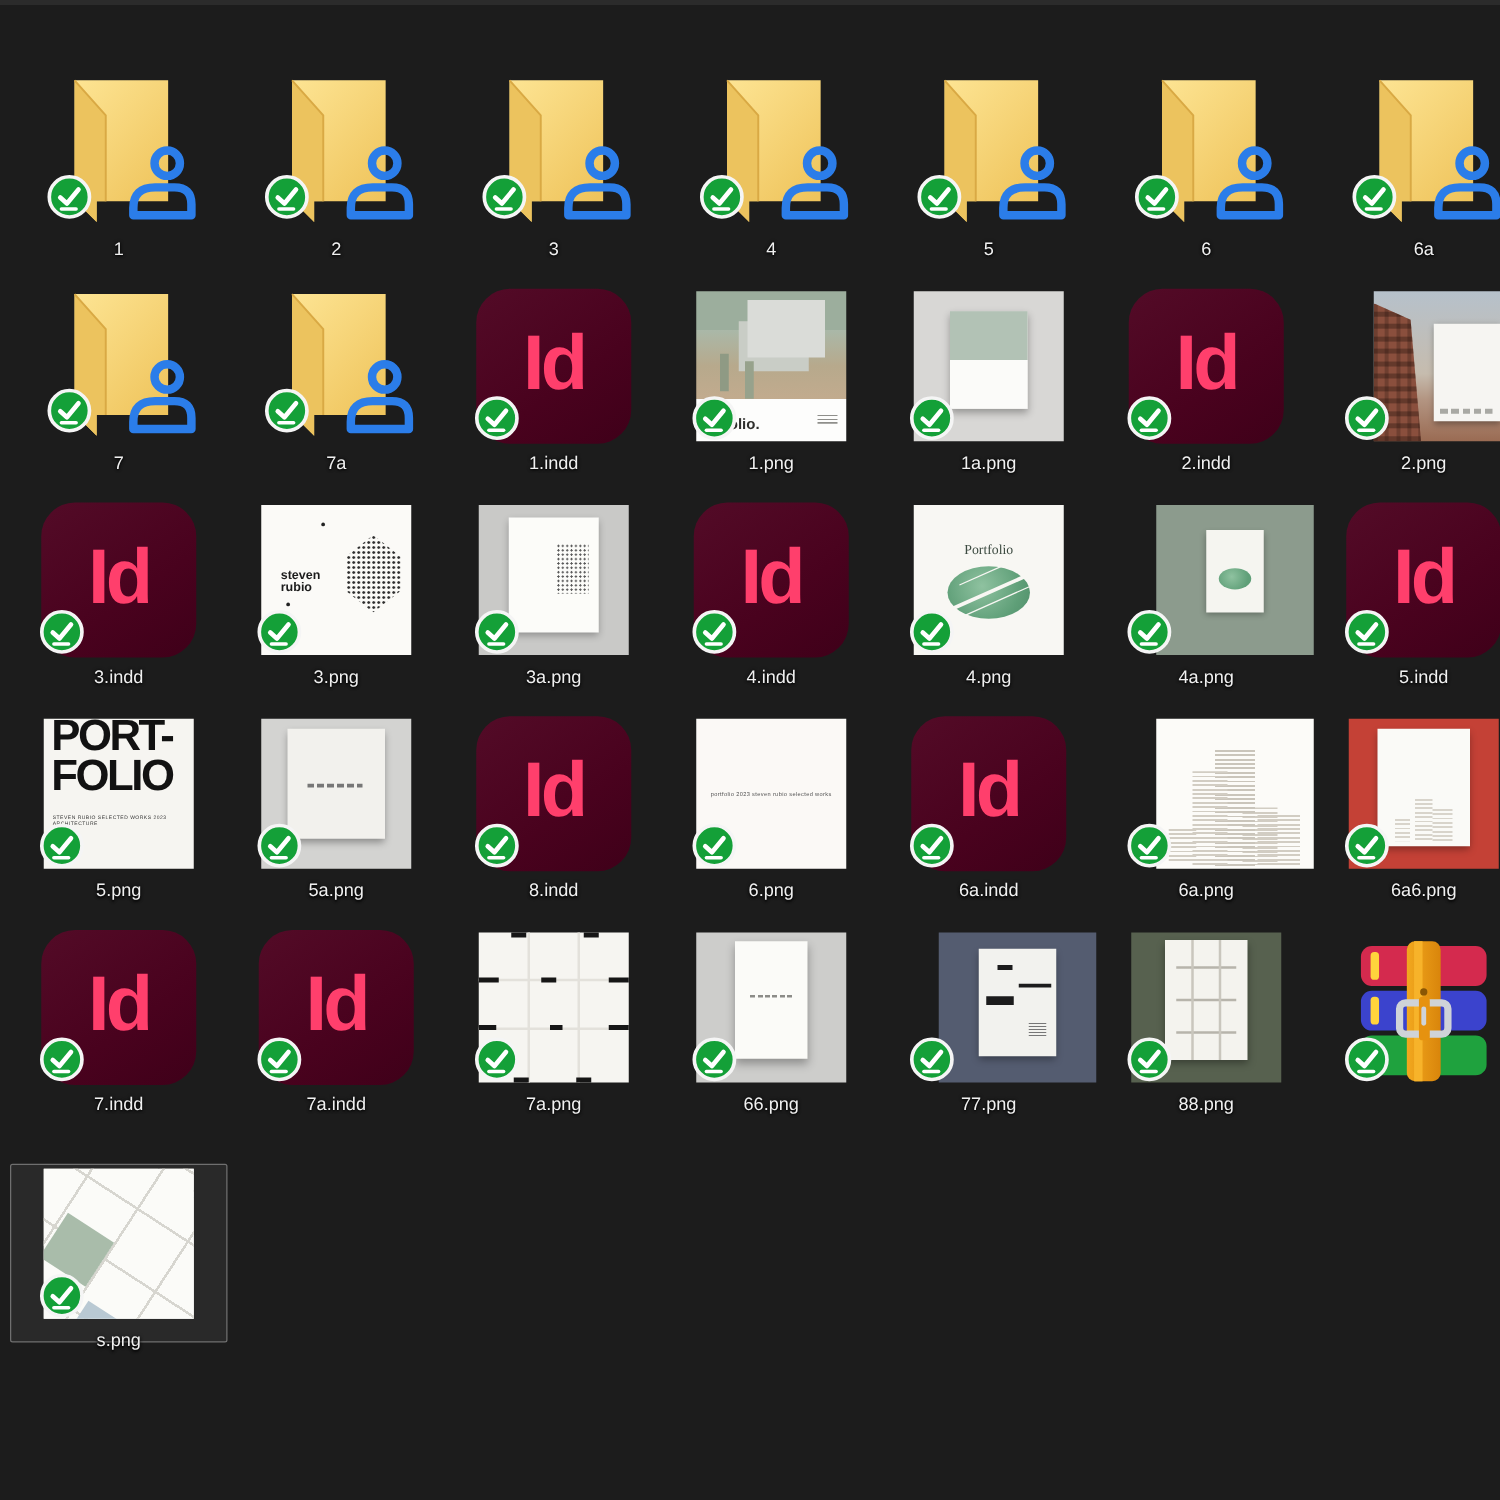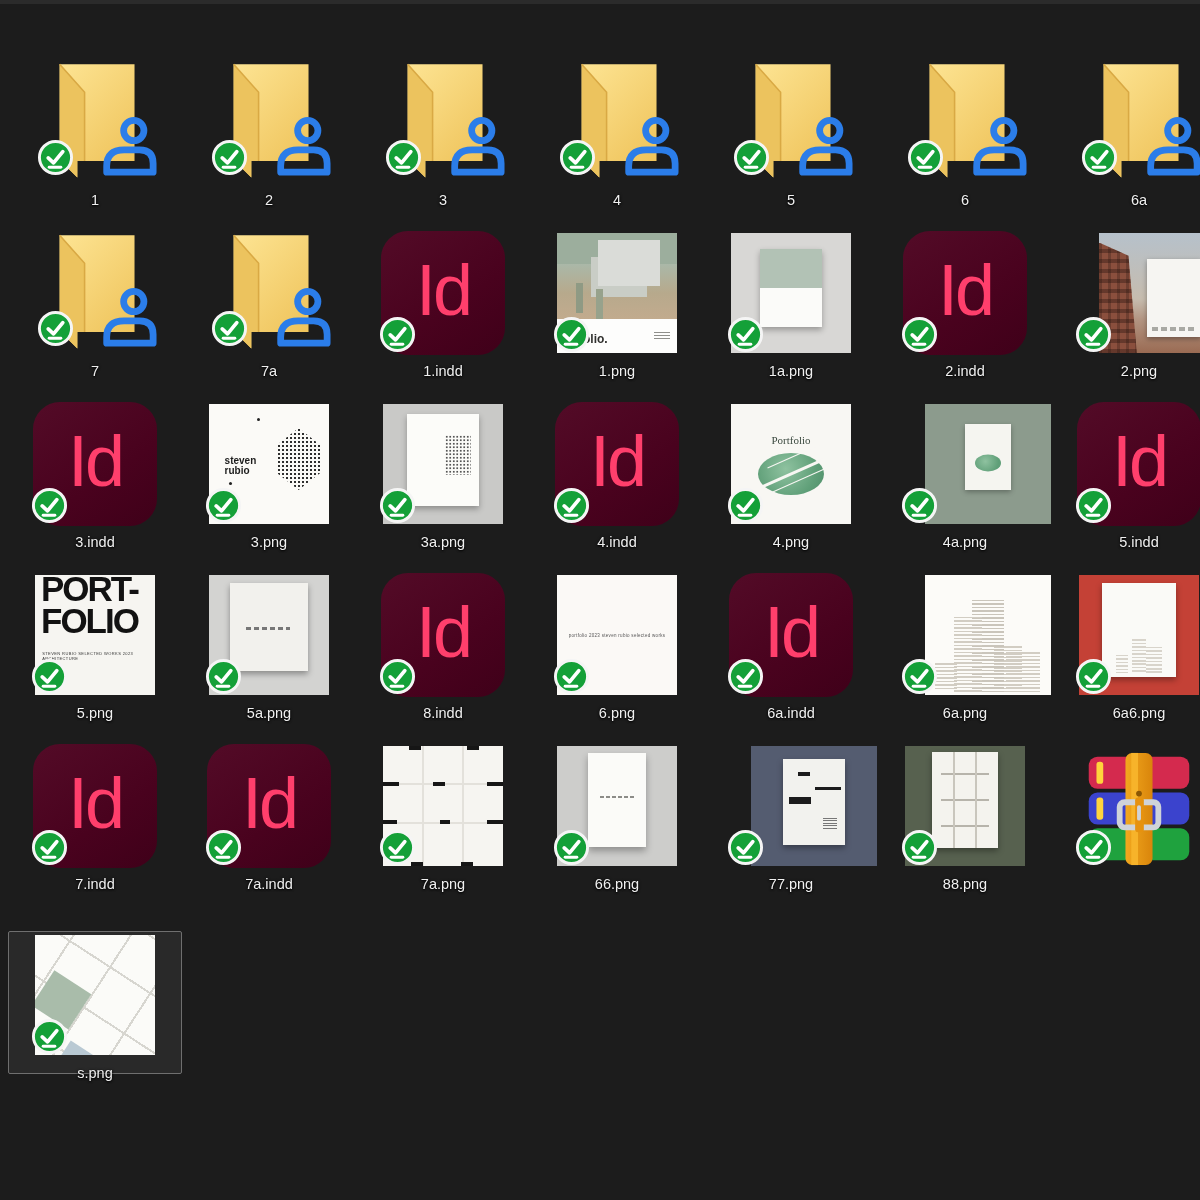--- a/index.html
+++ b/index.html
@@ -21,21 +21,21 @@
   
   .fsvg{width:104px;height:123px;display:block;margin-bottom:2px;}
   .psvg{position:absolute;width:60px;height:62px;right:24px;bottom:8px;}
   
   .badge{position:absolute;width:37px;height:37px;left:50%;bottom:4px;margin-left:-64px;}
   .t-folder .badge{margin-left:-58px;bottom:10px;}
   
   .indd{width:124px;height:124px;border-radius:27px;background:#49021e;display:flex;
         align-items:center;justify-content:center;margin-bottom:2px;
         background:linear-gradient(145deg,#530b27 0%,#49021e 60%,#3f0019 100%);}
-  .indd b{font-size:72px;font-weight:400;color:#ff3f6c;letter-spacing:-3px;transform:translateY(-3px);}
+  .indd b{font-size:62px;font-weight:700;color:#ff3f6c;letter-spacing:-3px;transform:translateY(-3px);}
   
   .ricon svg{width:116px;height:116px;display:block;margin-bottom:3px;}
   
   .pv{width:120px;height:120px;margin-bottom:4px;position:relative;overflow:hidden;background:#fff;}
   .pv.wide{width:200px;margin-left:46px;}
   .pv i{position:absolute;display:block;}
   .pv::before,.pv::after{position:absolute;white-space:pre-line;}
   .p1{background:linear-gradient(180deg,#9cae9d 0%,#9cae9d 26%,#aab8a8 26%,#b7a98c 50%,#c2ab8e 72%,#fdfdfc 72%);}
   .p1 .e1{left:34%;top:6%;width:52%;height:38%;background:#dadcd8;box-shadow:-10px 14px 0 -3px #c9cdc6;}
   .p1 .e2{left:16%;top:42%;width:7px;height:30px;background:#8f9a84;box-shadow:20px 6px 0 #97a28c;}

